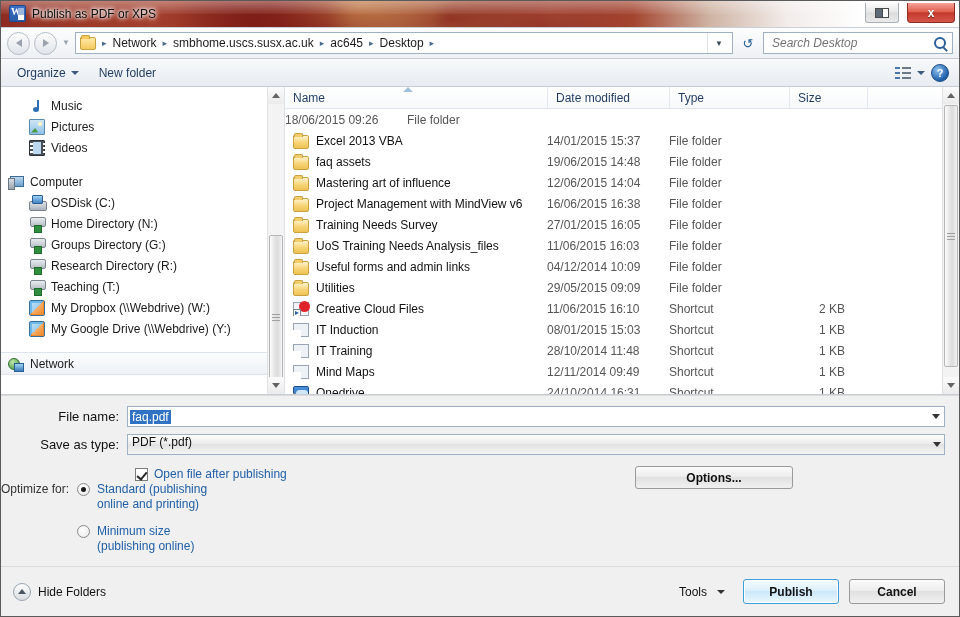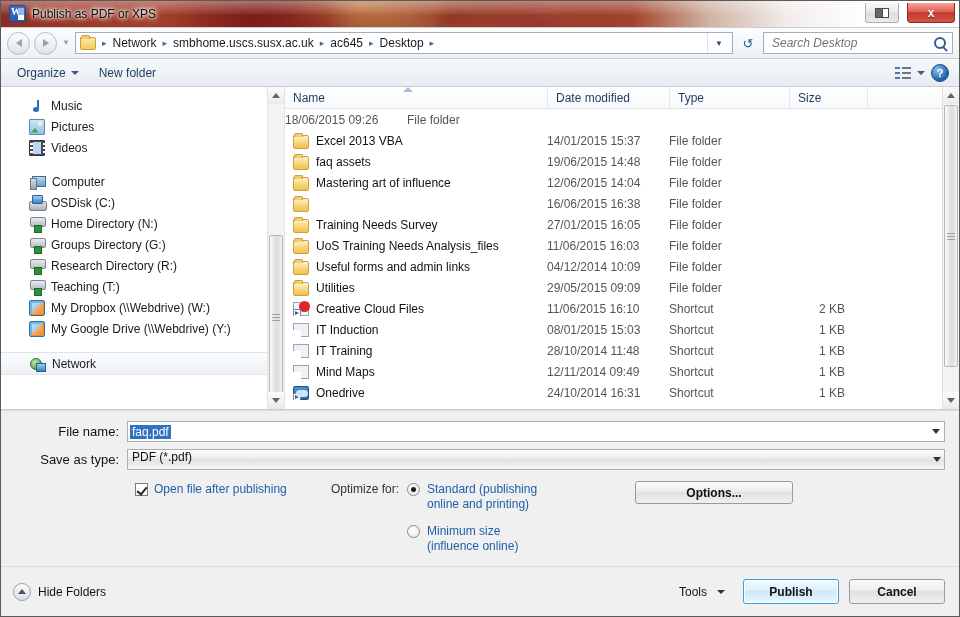--- a/index.html
+++ b/index.html
@@ -160,21 +160,21 @@
   #sidebar {
     width:284px; flex:0 0 284px; position:relative;
     background:#fff; border-right:1px solid #dfe3e8;
     overflow:hidden;
   }
   #sidelist { padding:8px 0 0 0; }
   .side-item {
     height:21px; display:flex; align-items:center; gap:6px;
     padding-left:28px; font-size:12px; color:#1a1a1a; white-space:nowrap;
   }
-  .side-item.root { padding-left:29px; }
+  .side-item.root { padding-left:7px; }
   .side-item.selected {
     background:linear-gradient(to bottom,#fbfcfd,#eef2f6);
     border-top:1px solid #dde4ec; border-bottom:1px solid #dde4ec;
     height:23px;
   }
   .side-spacer { height:13px; }
   .ico { width:16px;height:16px;flex:0 0 16px;position:relative;}
   
   .ico.music:before{content:"";position:absolute;left:8px;top:2px;width:2px;height:9px;background:#2f6fb5;}
   .ico.music:after{content:"";position:absolute;left:4px;top:9px;width:6px;height:5px;border-radius:50%;background:#2f6fb5;}
@@ -297,21 +297,21 @@
     border:1px solid #9fb0c4; display:flex; padding:0 2px; position:relative;
   }
   .combo .val { font-size:12px; color:#111; padding:0 2px; }
   .dd-arrow {
     position:absolute; right:3px; top:7px; width:0;height:0;
     border-left:4px solid transparent;border-right:4px solid transparent;border-top:5px solid #333;
   }
   .finput .dd-arrow { right:4px; }
 
   
-  #options { display:flex; padding:5px 0 0 0; position:relative; min-height:86px;}
+  #options { display:flex; padding:5px 0 0 0; position:relative; min-height:86px;flex-direction:column;}
   .opt-left { width:330px; padding-left:134px; }
   .checkrow { display:flex; align-items:flex-start; gap:6px; }
   .checkbox {
     width:13px;height:13px;background:#fff;border:1px solid #7c7c7c;flex:0 0 13px;
     position:relative; margin-top:1px;
   }
   .checkbox.checked:after{
     content:"";position:absolute;left:3px;top:1px;width:4px;height:8px;
     border:solid #2a2a2a;border-width:0 2px 2px 0;transform:rotate(40deg);
   }
@@ -559,20 +559,21 @@
               <i class="fico folder"></i>
               <span>Mastering art of influence</span>
             </span>
           <span class="cell date">12/06/2015 14:04</span>
           <span class="cell type">File folder</span>
           <span class="cell size"></span>
         </div>
         <div class="row">
           <span class="cell name">
               <i class="fico folder"></i>
+              <span>Project Management with MindView v6</span>
             </span>
           <span class="cell date">16/06/2015 16:38</span>
           <span class="cell type">File folder</span>
           <span class="cell size"></span>
         </div>
         <div class="row">
           <span class="cell name">
               <i class="fico folder"></i>
               <span>Training Needs Survey</span>
             </span>
@@ -710,21 +711,21 @@
             <span class="radio on"></span>
             <span class="bluelabel">
               <span>Standard (publishing</span><br>
               <span>online and printing)</span>
             </span>
           </div>
           <div class="radiorow">
             <span class="radio"></span>
             <span class="bluelabel">
               <span>Minimum size</span><br>
-              <span>(influence online)</span>
+              <span>(publishing online)</span>
             </span>
           </div>
         </div>
       </div>
 
       <div class="opt-right">
         <div class="btn options">
           <span>Options...</span>
         </div>
       </div>

